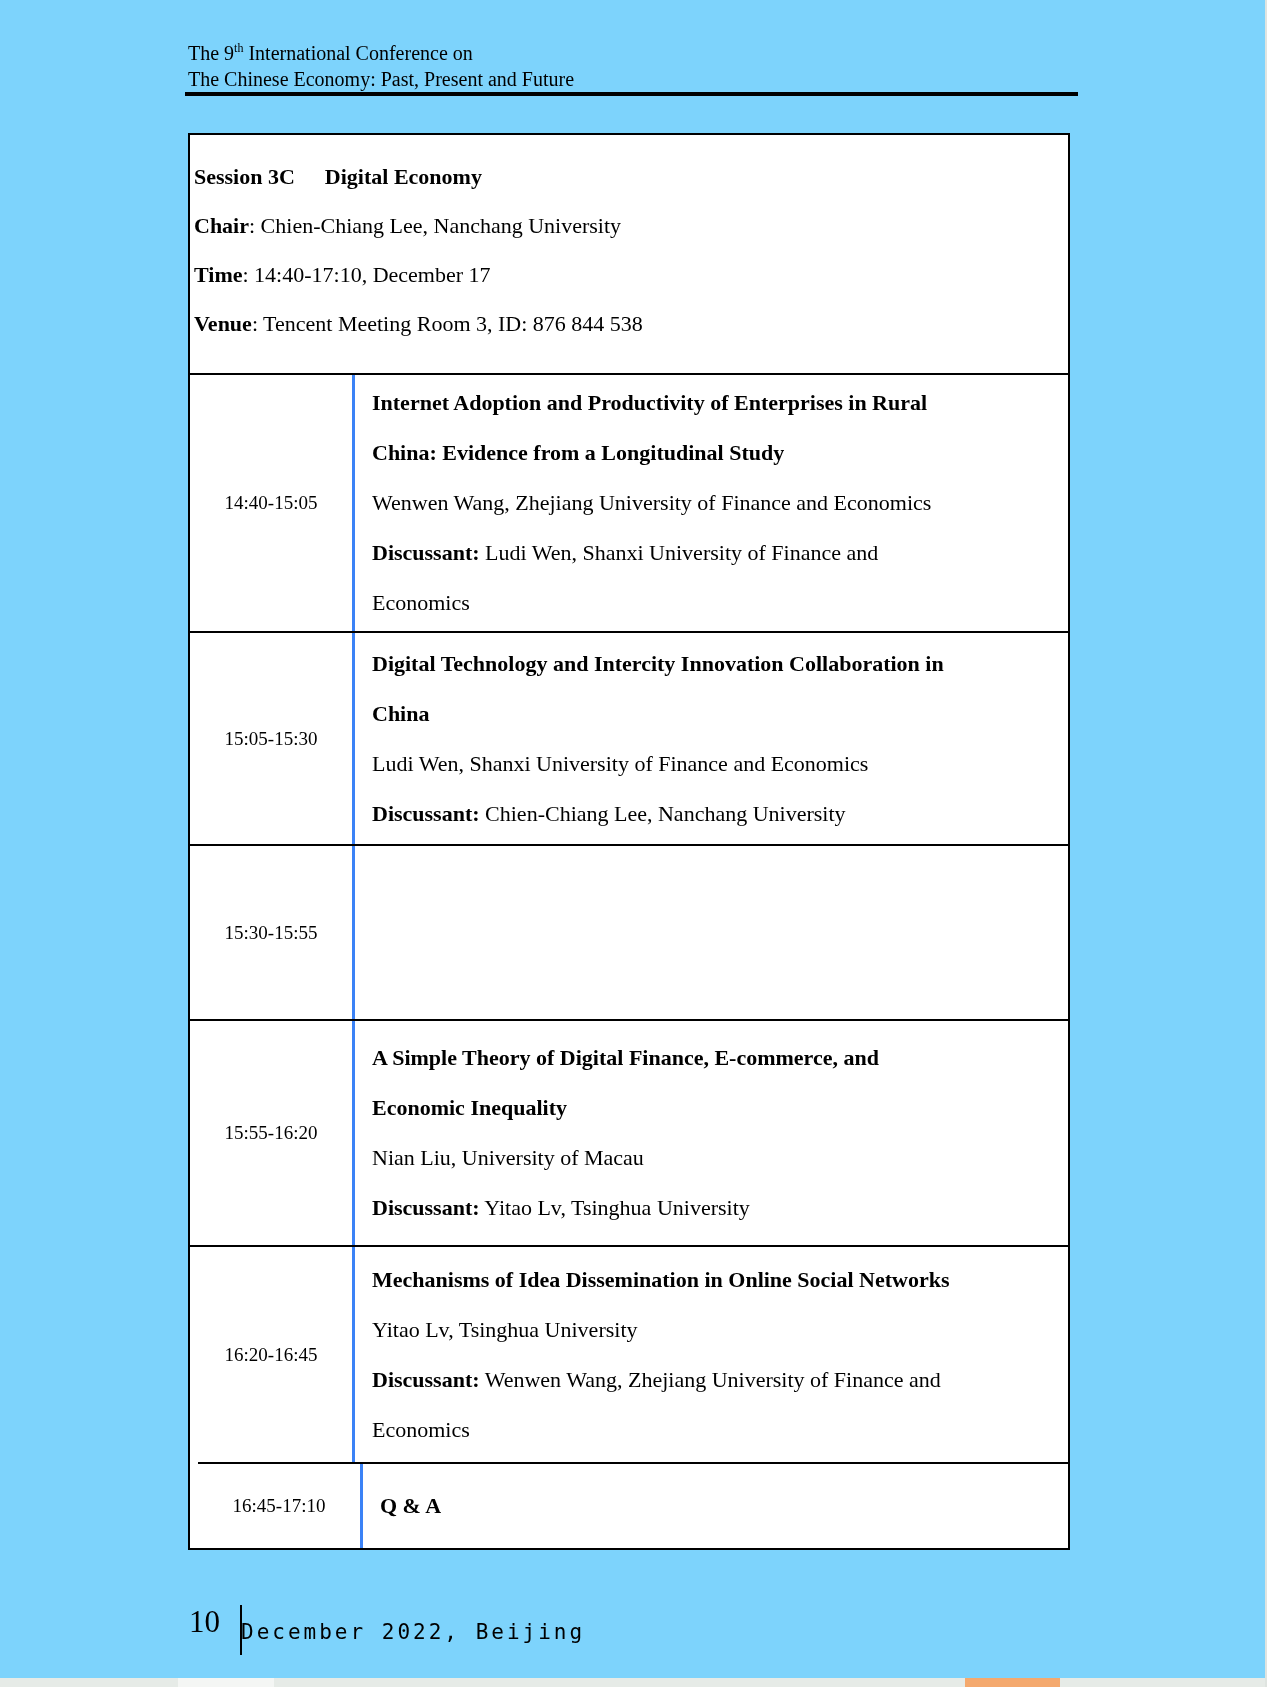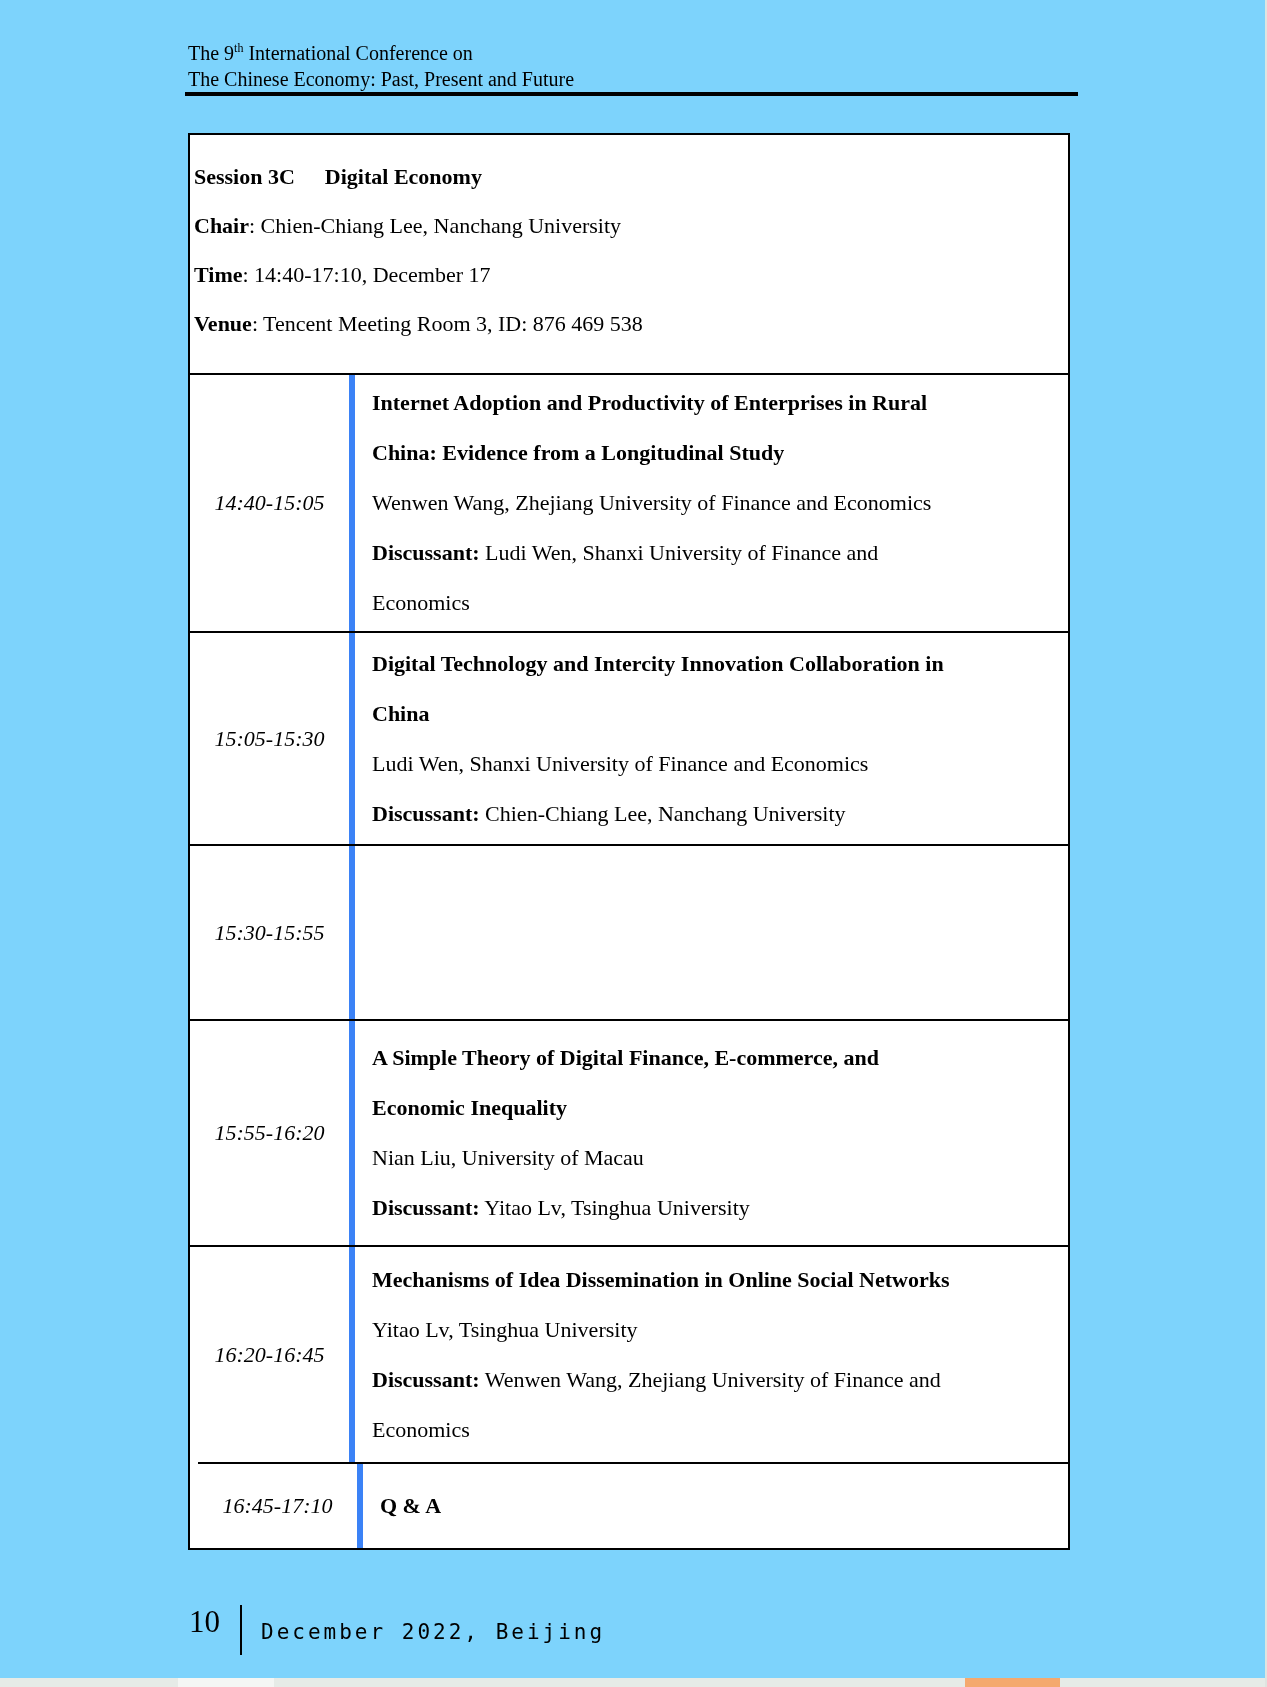--- a/index.html
+++ b/index.html
@@ -14,39 +14,39 @@
   .header-rule { position:absolute; left:185px; top:92px; width:893px; height:4px; background:#000; }
 
   
   .conf-table { position:absolute; left:188px; top:133px; width:882px; border:2px solid #000; background:#fff; }
   .session-head { height:238px; display:flex; flex-direction:column; justify-content:center; padding:0 10px 8px 4px; font-size:22px; }
   .session-head .line { height:49px; line-height:49px; white-space:nowrap; }
   .topic { margin-left:30px; }
 
   .prow { display:flex; border-top:2px solid #000; }
   .time-cell {
-    width:165px; flex:0 0 165px; border-right:6px solid #3b82f6;
+    width:165px; flex:0 0 165px; border-right:3px solid #3b82f6;
     display:flex; align-items:center; justify-content:center;
-    font-size:22px; white-space:nowrap;font-style:italic;
+    font-size:19px; white-space:nowrap;
   }
   .content-cell {
     flex:1 1 auto; display:flex; flex-direction:column; justify-content:center;
     padding:0 14px 0 17px; font-size:22px; overflow:hidden;
   }
   .content-cell .line { height:50px; line-height:50px; white-space:nowrap; }
   .bold, b { font-weight:bold; }
 
   .h-r1 { height:258px; } .h-r2 { height:213px; } .h-r3 { height:175px; }
   .h-r4 { height:226px; } .h-r5 { height:217px; } .h-r6 { height:86px;margin-left:8px; }
 
   
   .page-num { position:absolute; left:189px; top:1598px; font-size:31px; line-height:48px; }
   .footer-divider { position:absolute; left:240px; top:1605px; width:2px; height:50px; background:#000; }
   .footer-text {
-    position:absolute; left:261px; top:1617px; font-size:21px; line-height:30px;
+    position:absolute; left:241px; top:1617px; font-size:21px; line-height:30px;
     font-family:"DejaVu Sans Mono", monospace; letter-spacing:3px; white-space:nowrap;text-align:center;
   }
 
   
   .bottom-strip { position:absolute; left:0; top:1678px; width:1267px; height:9px; display:flex; }
   .seg-a { width:178px; } .seg-b { width:96px; } .seg-c { width:691px; }
   .seg-accent { width:95px; } .seg-d { flex:1; }
 
   
   .page-edge { position:absolute; right:0; top:0; width:2px; height:1687px; background:#dfe4e0; }
@@ -61,21 +61,21 @@
     <div>The Chinese Economy: Past, Present and Future</div>
   </div>
   <div class="header-rule"></div>
 
   <div class="conf-table">
 
     <div class="session-head">
       <div class="line"><b>Session 3C</b><b class="topic">Digital Economy</b></div>
       <div class="line"><b>Chair</b><span>: Chien-Chiang Lee, Nanchang University</span></div>
       <div class="line"><b>Time</b><span>: 14:40-17:10, December 17</span></div>
-      <div class="line"><b>Venue</b><span>: Tencent Meeting Room 3, ID: 876 469 538</span></div>
+      <div class="line"><b>Venue</b><span>: Tencent Meeting Room 3, ID: 876 844 538</span></div>
     </div>
 
     <div class="prow h-r1">
       <div class="time-cell">14:40-15:05</div>
       <div class="content-cell">
         <div class="line bold">Internet Adoption and Productivity of Enterprises in Rural</div>
         <div class="line bold">China: Evidence from a Longitudinal Study</div>
         <div class="line">Wenwen Wang, Zhejiang University of Finance and Economics</div>
         <div class="line"><b>Discussant:</b> <span>Ludi Wen, Shanxi University of Finance and</span></div>
         <div class="line">Economics</div>

